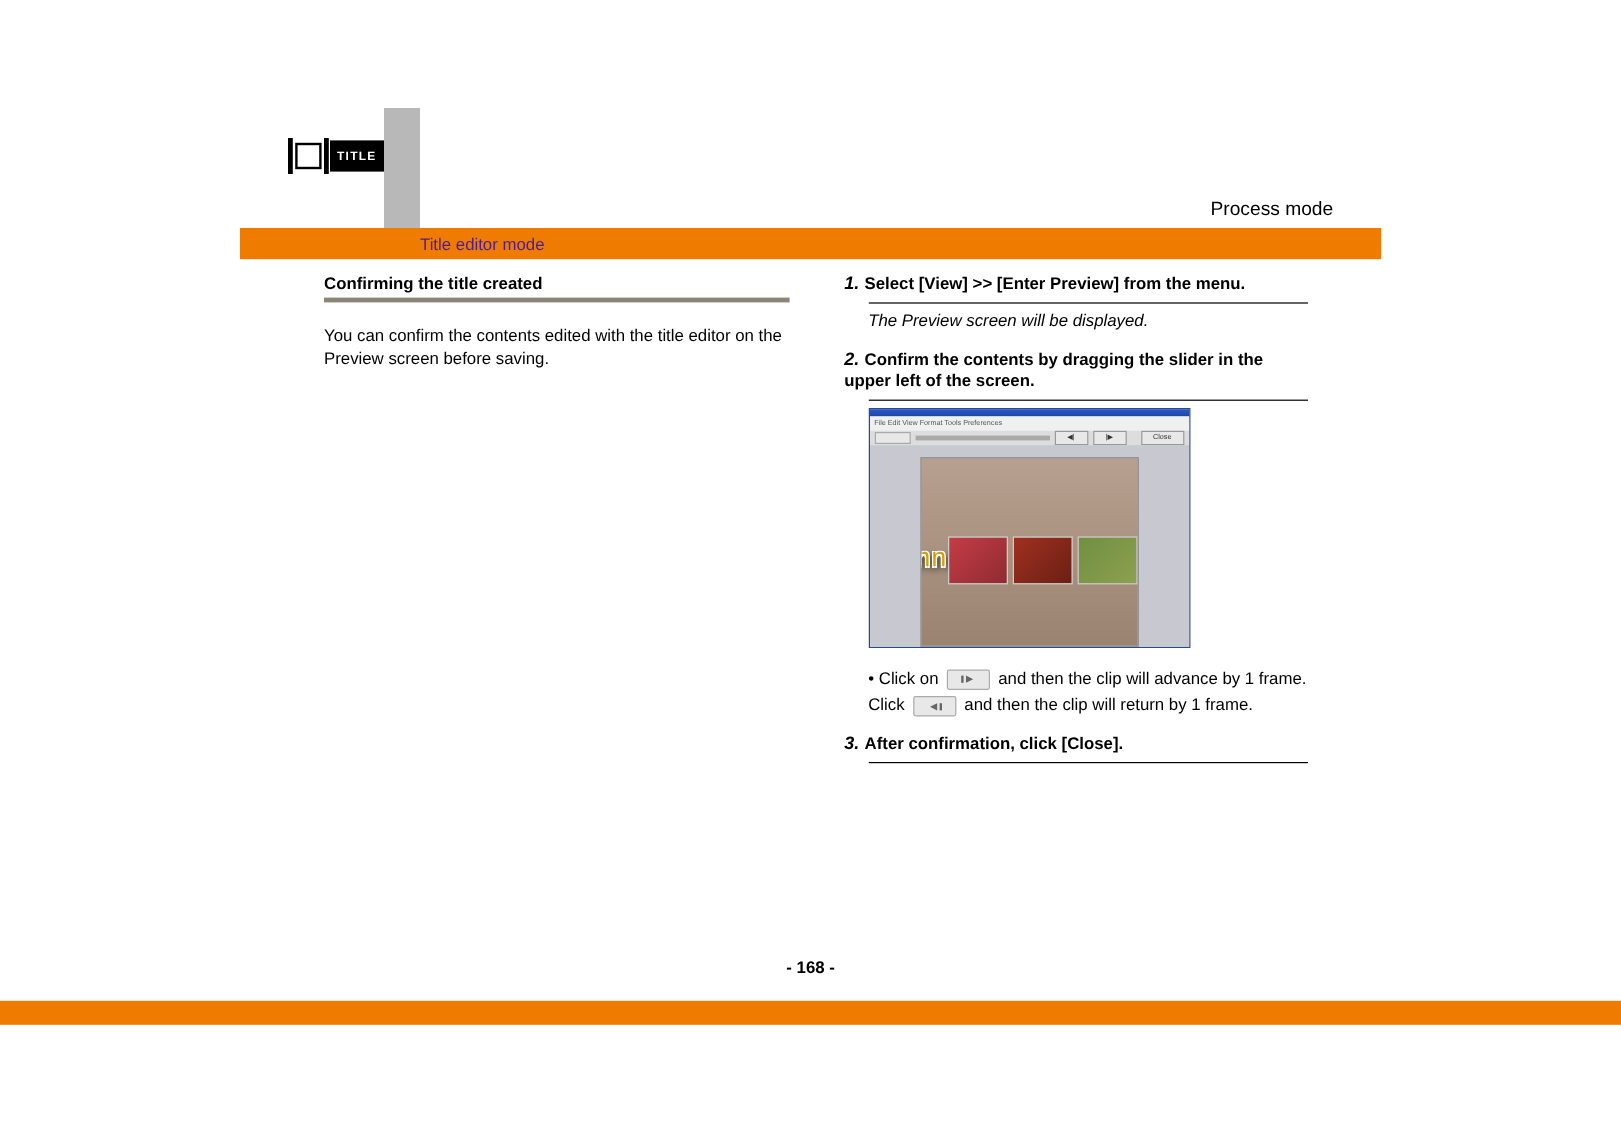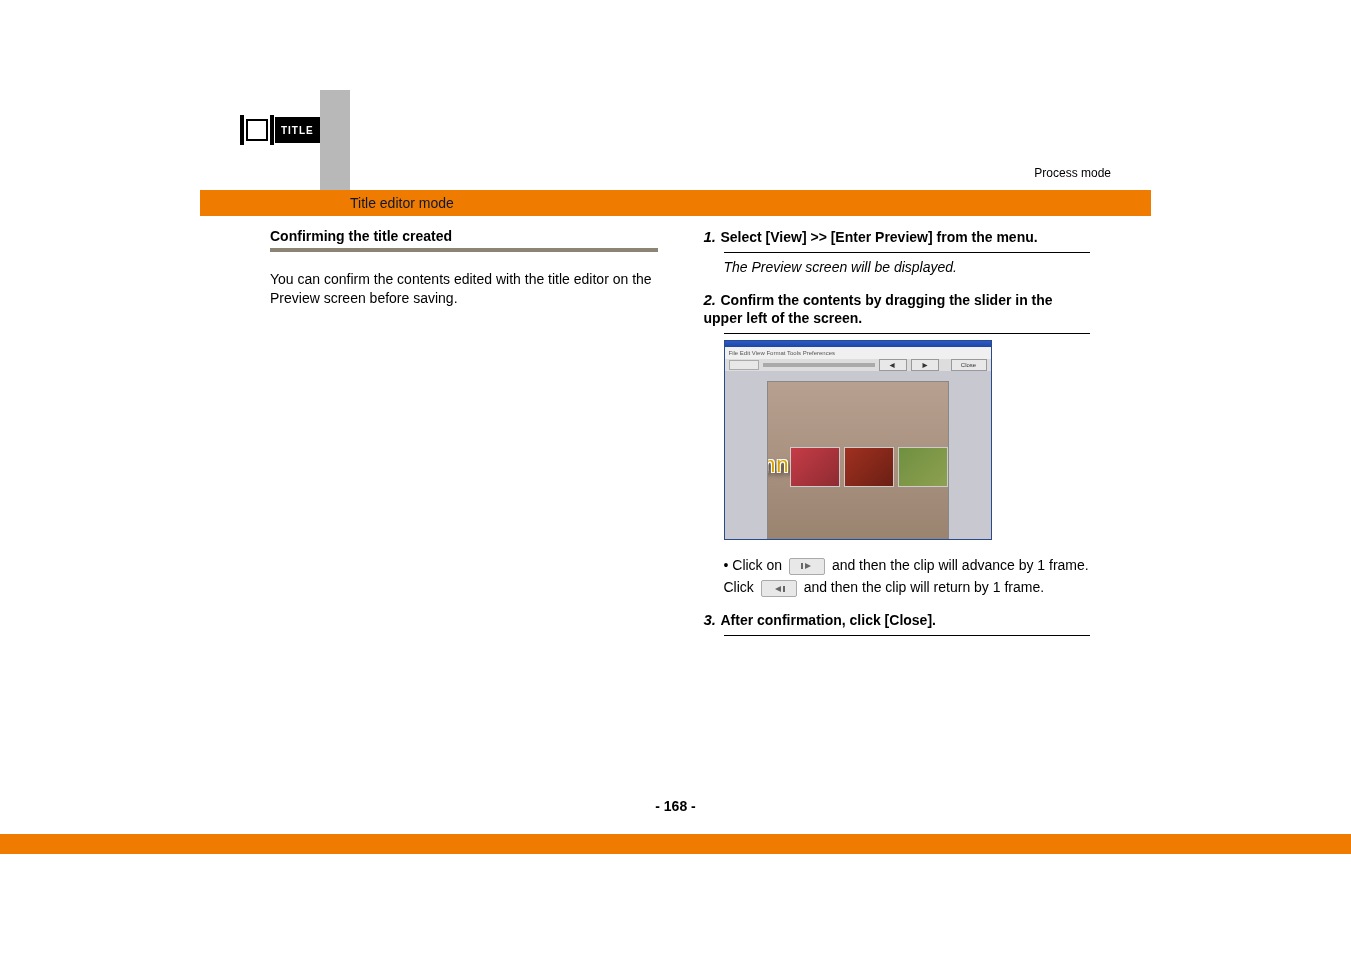--- a/index.html
+++ b/index.html
@@ -59,34 +59,34 @@
     left: 320px;
     top: 90px;
     width: 30px;
     height: 105px;
     background: #b8b8b8;
   }
   .process-mode {
     position: absolute;
     right: 240px;
     top: 166px;
-    font-size: 12px;
+    font-size: 16px;
     color: #000;
     padding-left: 20px;
   }
   .orange-bar {
     position: absolute;
     left: 200px;
     right: 200px;
     top: 190px;
     height: 26px;
     background: #ef7b00;
   }
   .orange-bar .mode-label {
-    color: #0f172a;
+    color: #4c1d95;
     font-size: 14px;
     padding-left: 150px;
     line-height: 26px;
   }
   .content {
     position: absolute;
     left: 270px;
     right: 260px;
     top: 228px;
     display: flex;

